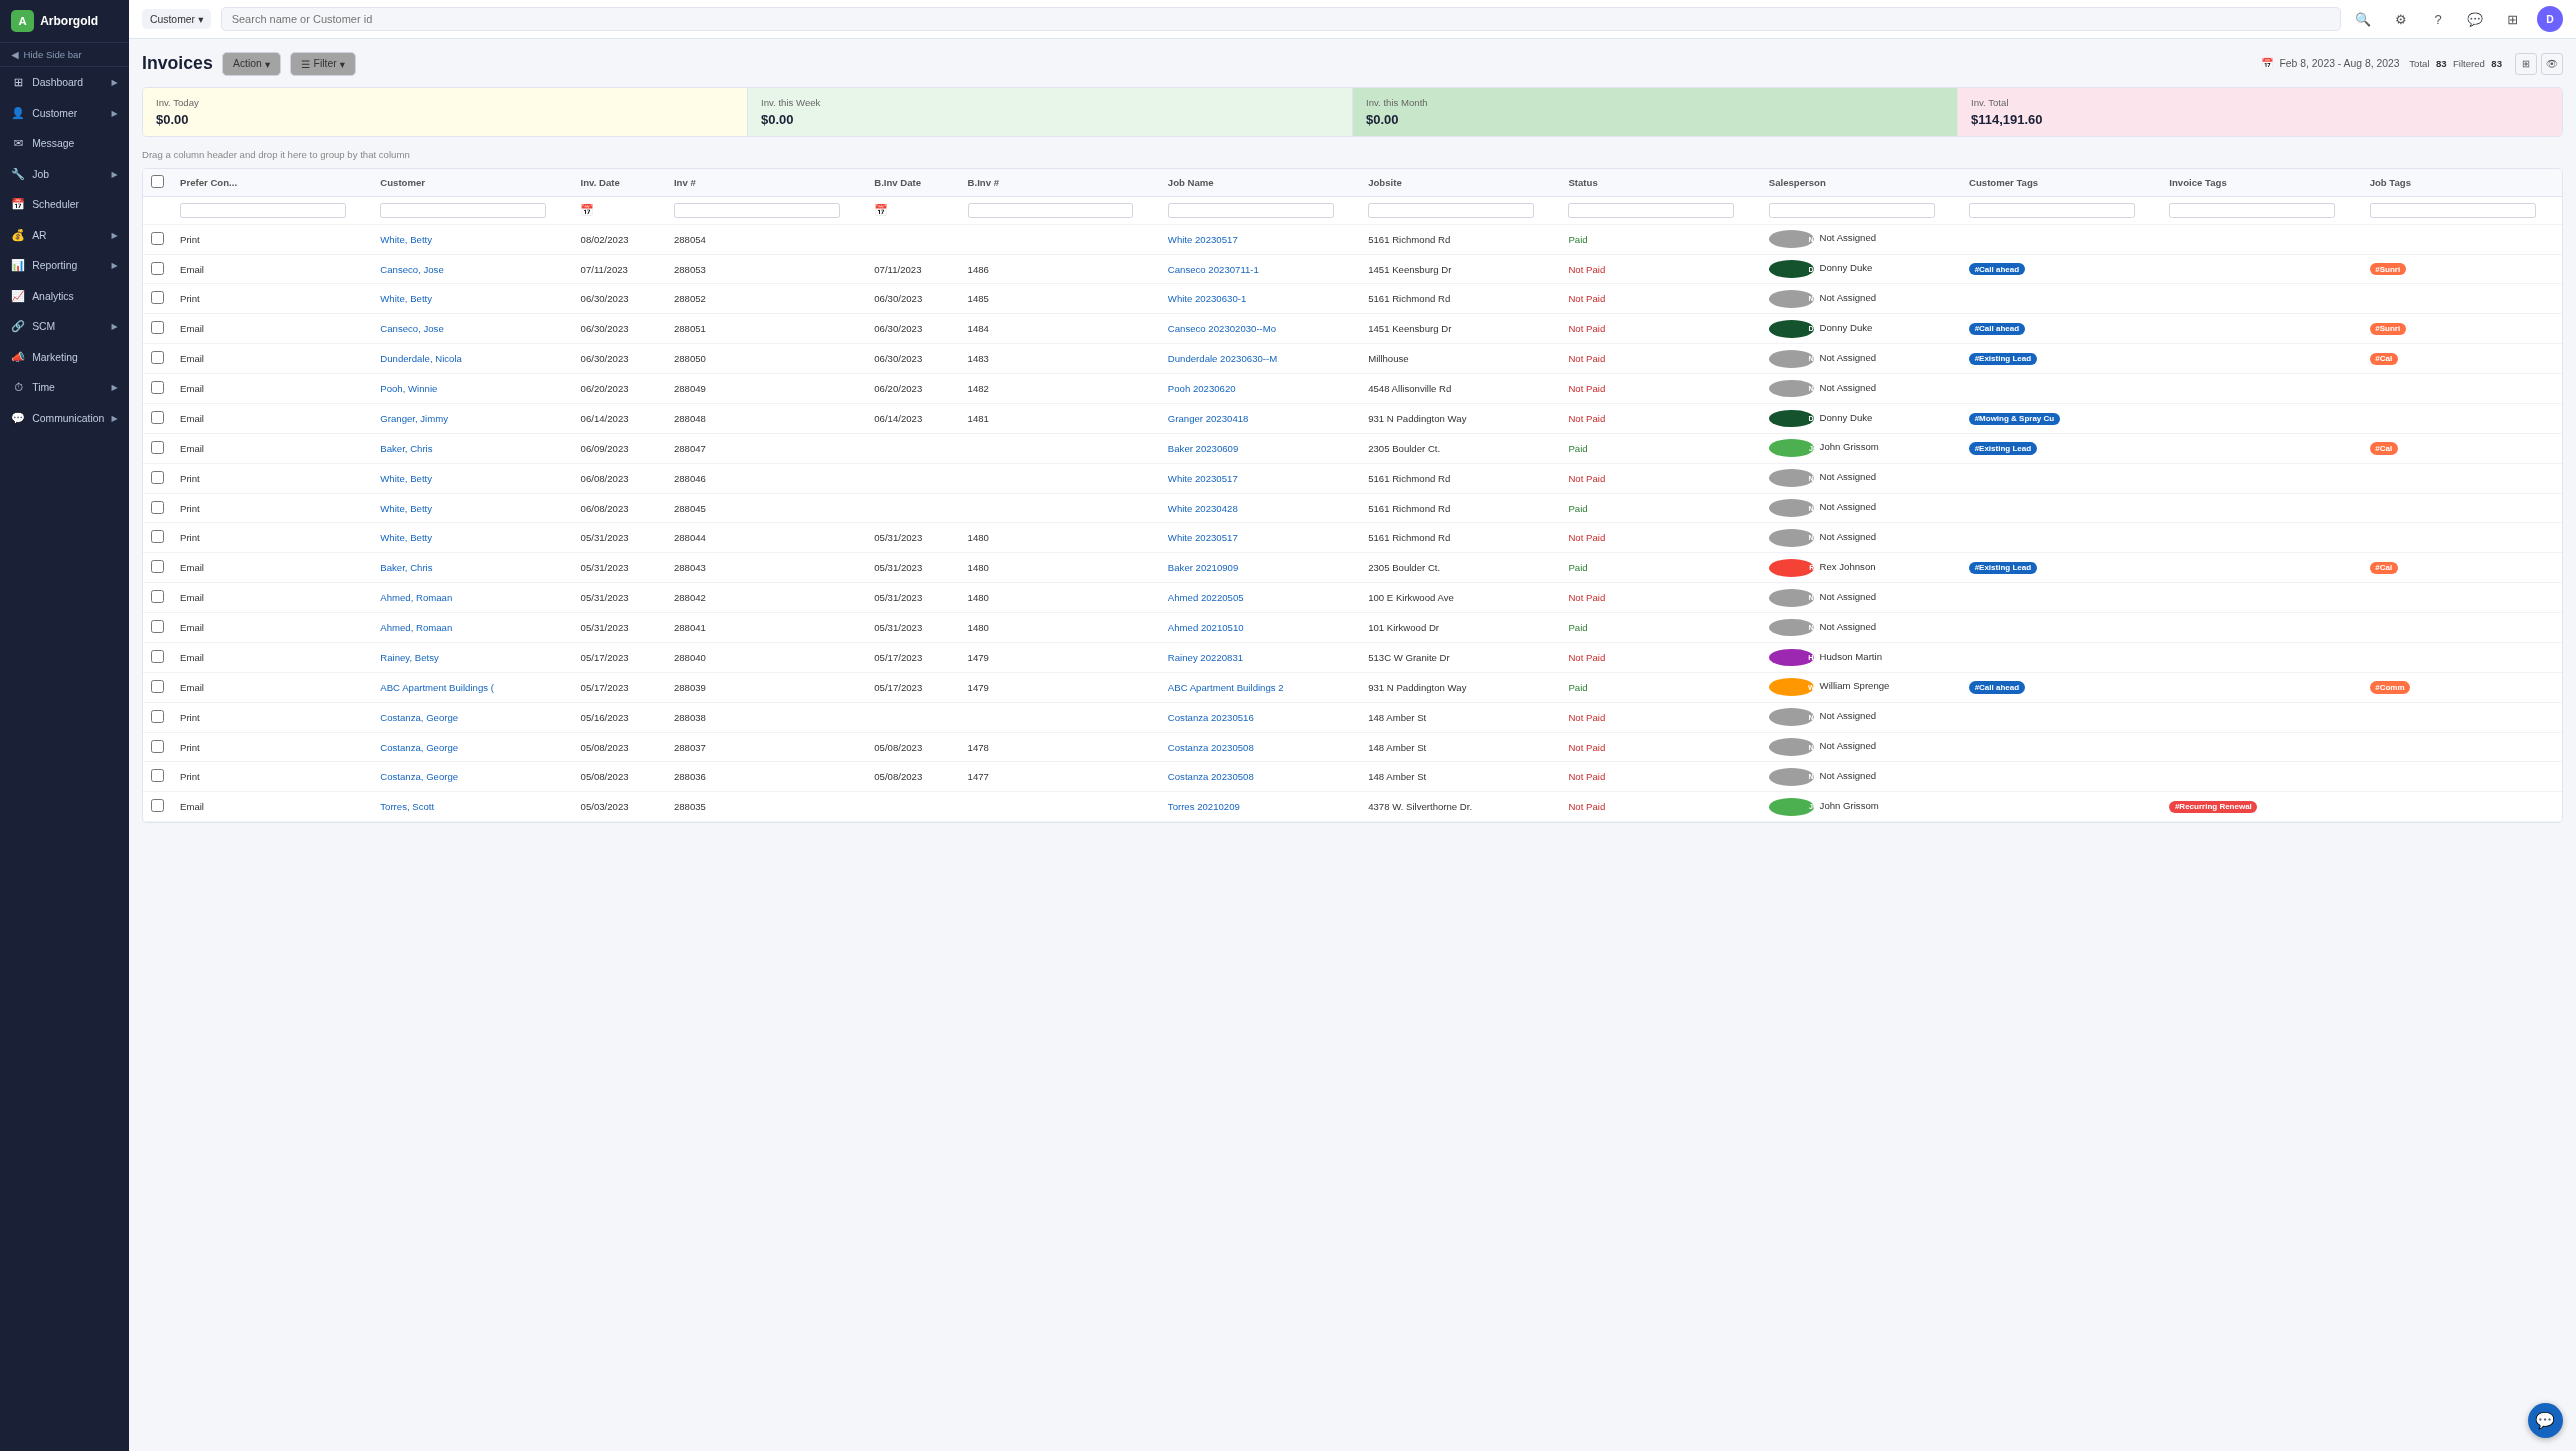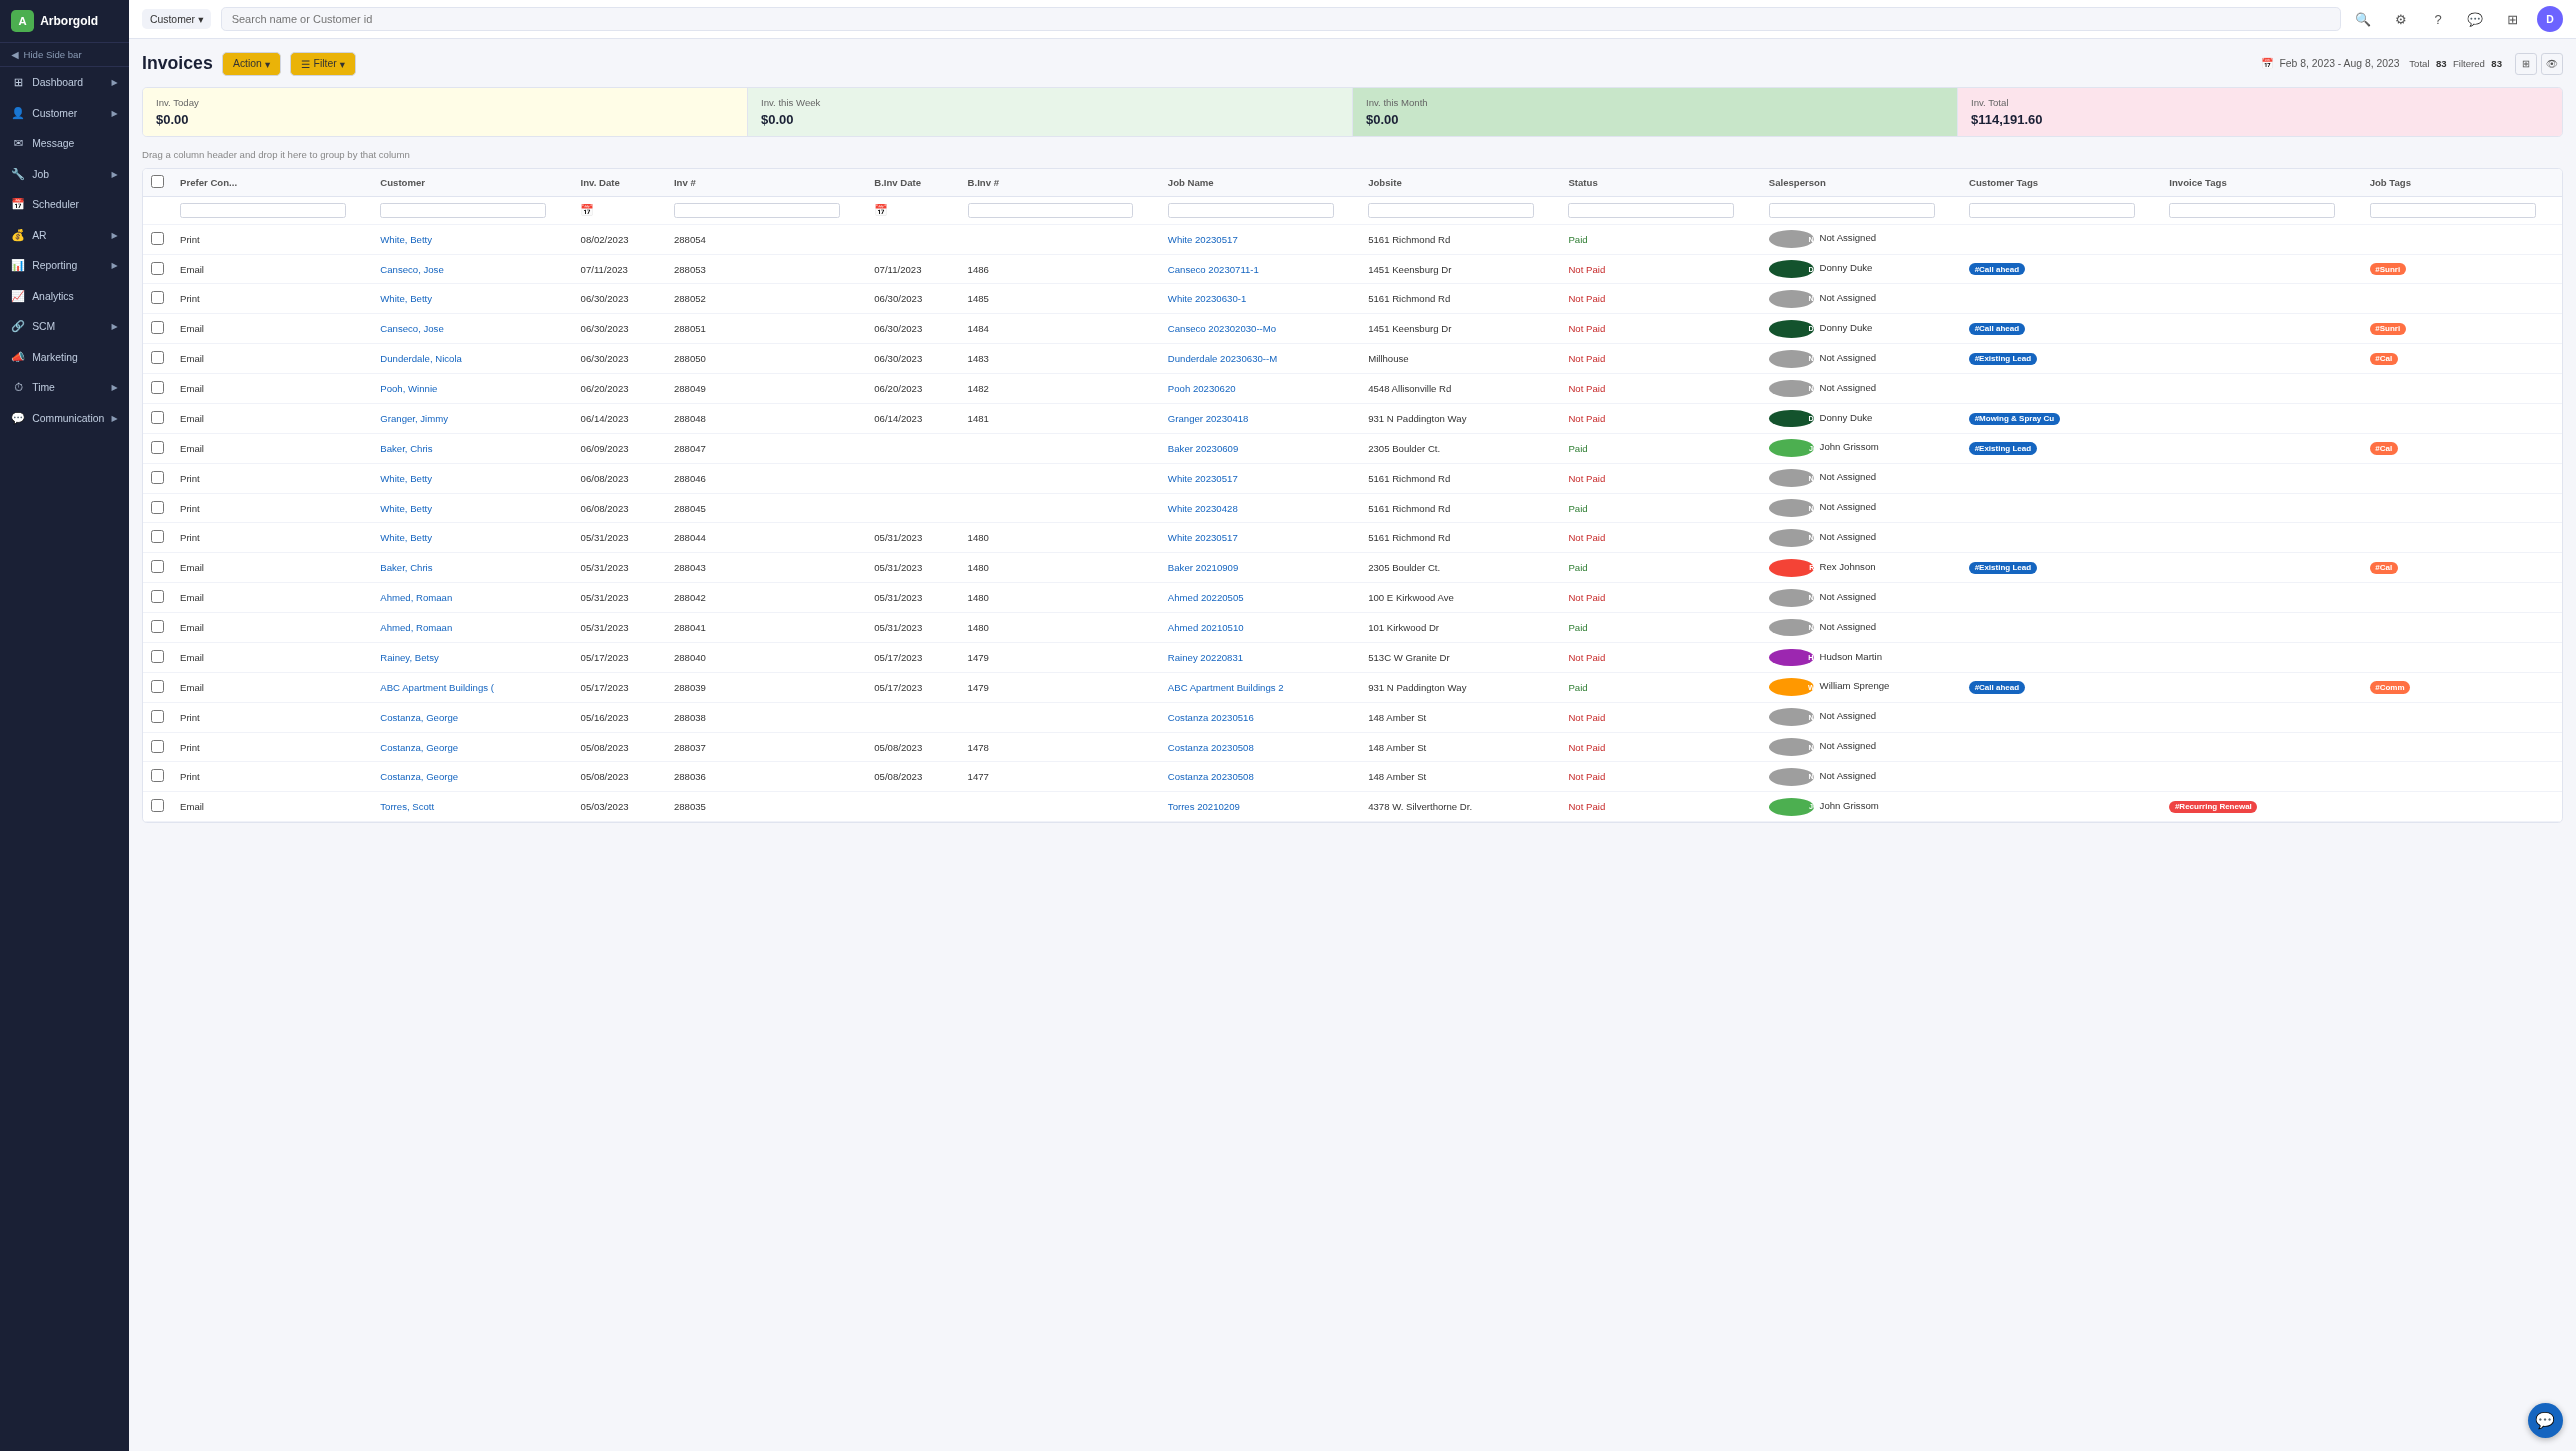--- a/index.html
+++ b/index.html
@@ -26,21 +26,21 @@
     .topbar-icons { display: flex; align-items: center; gap: 11.3px; margin-left: auto; }
     .topbar-icon { width: 26px; height: 26px; display: flex; align-items: center; justify-content: center; cursor: pointer; color: #555; font-size: 13px; border-radius: 50%; }
     .avatar { width: 26px; height: 26px; background: #6c63ff; border-radius: 50%; display: flex; align-items: center; justify-content: center; color: white; font-weight: bold; font-size: 10.4px; cursor: pointer; }
 
     
     .content { flex: 1; overflow-y: auto; padding: 13px; }
 
     
     .invoice-header { display: flex; align-items: center; gap: 9.6px; margin-bottom: 11.3px; }
     .invoice-title { font-size: 17.7px; font-weight: 700; color: #1a2035; }
-    .action-btn { display: flex; align-items: center; gap: 3.2px; border: 0.8px solid #d0d4df; border-radius: 4.8px; padding: 4.8px 9.6px; cursor: pointer; font-size: 10.4px; background: #eab308; color: #333; }
+    .action-btn { display: flex; align-items: center; gap: 3.2px; border: 0.8px solid #d0d4df; border-radius: 4.8px; padding: 4.8px 9.6px; cursor: pointer; font-size: 10.4px; background: #a3a3a3; color: #333; }
     .date-range { display: flex; align-items: center; gap: 4.8px; font-size: 10.4px; color: #555; margin-left: auto; }
     .totals-info { display: flex; align-items: center; gap: 6.4px; font-size: 9.6px; color: #555; }
     .totals-info .total-num { font-weight: 700; color: #333; }
     .view-icons { display: flex; gap: 3.2px; margin-left: 6.4px; }
     .view-icon { width: 22.5px; height: 22.5px; display: flex; align-items: center; justify-content: center; border: 0.8px solid #d0d4df; border-radius: 3.2px; cursor: pointer; color: #555; }
 
     
     .summary-cards { display: flex; gap: 0; margin-bottom: 11.3px; border-radius: 4.8px; overflow: hidden; border: 0.8px solid #e0e4ef; }
     .summary-card { flex: 1; padding: 9.6px 13px; }
     .summary-card:not(:last-child) { border-right: 0.8px solid #e0e4ef; }

